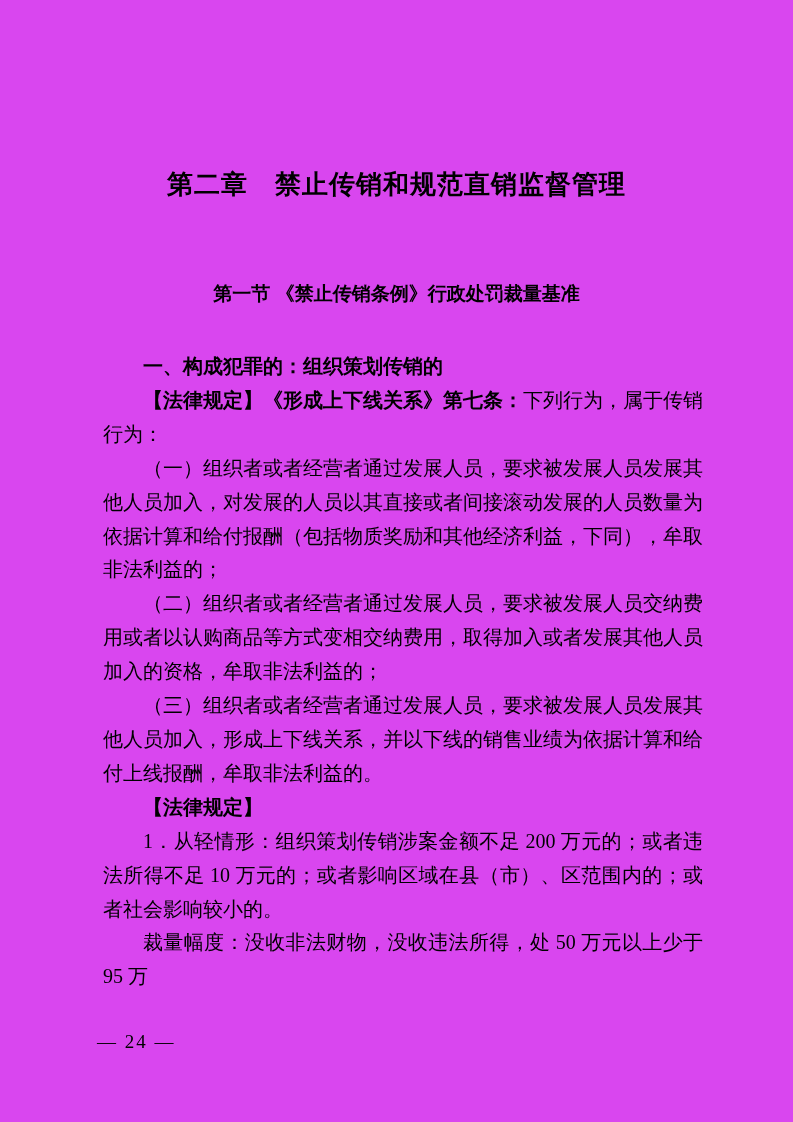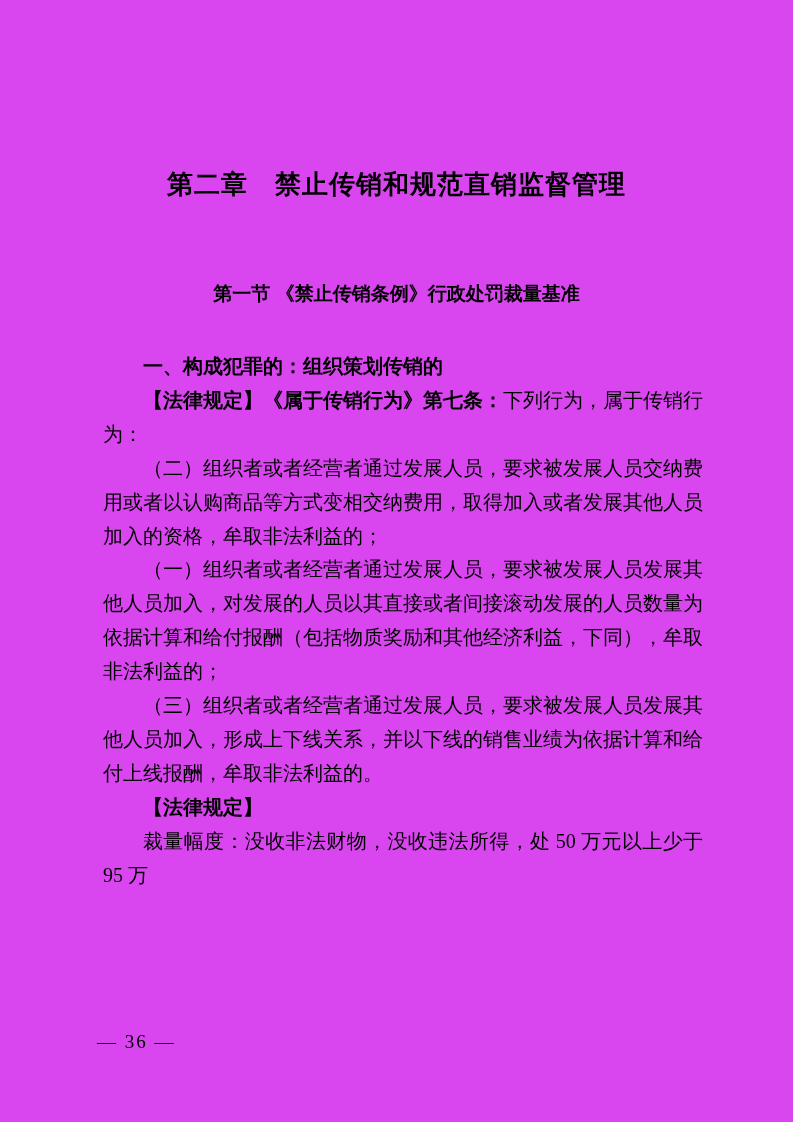--- a/index.html
+++ b/index.html
@@ -72,32 +72,33 @@
 
   <h1 class="chapter-title">第二章　禁止传销和规范直销监督管理</h1>
 
   <h2 class="section-title">第一节 《禁止传销条例》行政处罚裁量基准</h2>
 
   <div class="doc-body">
 
     <p class="para hei">一、构成犯罪的：组织策划传销的</p>
 
     <p class="para">
-      <span class="hei">【法律规定】《属于传销行为》第七条：</span><span>下列行为，属于传销行为：</span>
+      <span class="hei">【法律规定】《形成上下线关系》第七条：</span><span>下列行为，属于传销行为：</span>
     </p>
 
+    <p class="para">（一）组织者或者经营者通过发展人员，要求被发展人员发展其他人员加入，对发展的人员以其直接或者间接滚动发展的人员数量为依据计算和给付报酬（包括物质奖励和其他经济利益，下同），牟取非法利益的；</p>
+
     <p class="para">（二）组织者或者经营者通过发展人员，要求被发展人员交纳费用或者以认购商品等方式变相交纳费用，取得加入或者发展其他人员加入的资格，牟取非法利益的；</p>
-
-    <p class="para">（一）组织者或者经营者通过发展人员，要求被发展人员发展其他人员加入，对发展的人员以其直接或者间接滚动发展的人员数量为依据计算和给付报酬（包括物质奖励和其他经济利益，下同），牟取非法利益的；</p>
 
     <p class="para">（三）组织者或者经营者通过发展人员，要求被发展人员发展其他人员加入，形成上下线关系，并以下线的销售业绩为依据计算和给付上线报酬，牟取非法利益的。</p>
 
 
     <p class="para hei">【法律规定】</p>
 
+    <p class="para">1．从轻情形：组织策划传销涉案金额不足 200 万元的；或者违法所得不足 10 万元的；或者影响区域在县（市）、区范围内的；或者社会影响较小的。</p>
 
     <p class="para">裁量幅度：没收非法财物，没收违法所得，处 50 万元以上少于 95 万</p>
 
   </div>
 
-  <div class="page-number">— 36 —</div>
+  <div class="page-number">— 24 —</div>
 
 </div>
 
 </body></html>

